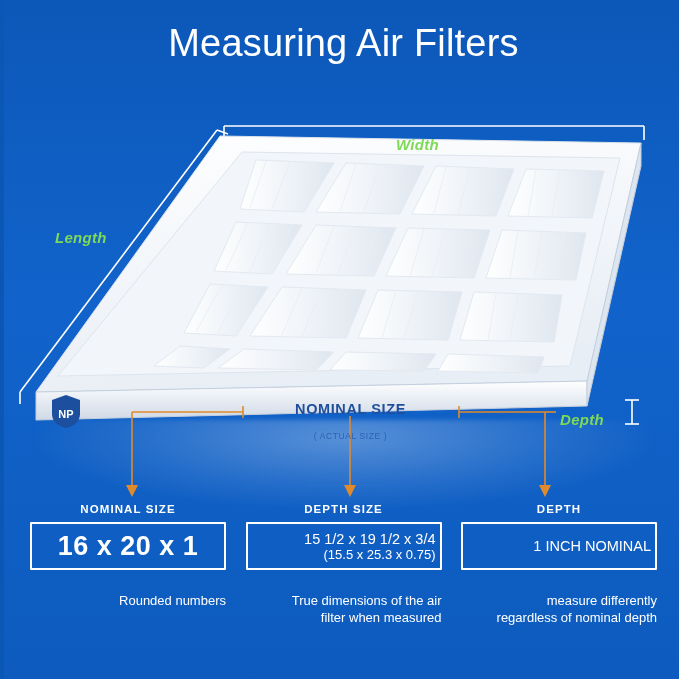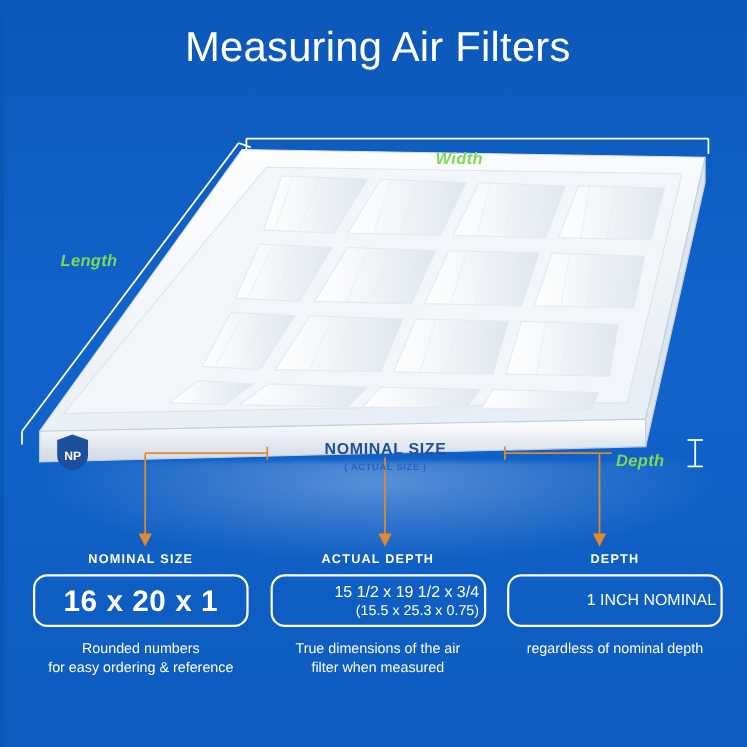--- a/index.html
+++ b/index.html
@@ -68,22 +68,21 @@
   #nominal-overlay .big {
     color: #1f4f9c;
     font-size: 14.5px;
     font-weight: bold;
     letter-spacing: .6px;
   }
   #nominal-overlay .small {
     color: #2a62b5;
     font-size: 8.5px;
     letter-spacing: .6px;
-    margin-top: 2px;
-    font-weight: bold;
+    margin-top: 14px;
   }
 
   
   #cards {
     top: 503px;
     left: 0;
     width: 679px;
     display: flex;
     justify-content: space-between;
     padding: 0 26px;
@@ -95,36 +94,37 @@
     color: #ffffff;
   }
   .card .hd {
     font-size: 11.5px;
     font-weight: bold;
     letter-spacing: 1.1px;
     margin-bottom: 7px;
   }
   .box {
     border: 2px solid #ffffff;
-    border-radius: 13px;
+    border-radius: 1px;
     min-height: 44px;
     display: flex;
     flex-direction: column;
     align-items: center;
     justify-content: center;
     padding: 6px 4px;
     box-sizing: border-box;
   }
   .box.big-val { font-size: 27px; font-weight: bold; letter-spacing: .5px; }
   .box .l1 { font-size: 14.5px; }
   .box .l2 { font-size: 13px; }
   .card .desc {
-    margin-top: 11px;
+    margin-top: 22px;
     font-size: 13px;
     line-height: 1.33;
+    text-align: right;
   }
   .card.c1 .box { height: 48px; }
   .card.c2 .box, .card.c3 .box { height: 48px; align-items: flex-end; }
 
   
   #glow {
     top: 420px;
     left: 30px;
     width: 620px;
     height: 90px;
@@ -285,40 +285,40 @@
 
   <div class="layer" id="cards">
 
     <div class="card c1">
       <div class="hd">NOMINAL SIZE</div>
       <div class="box big-val">
         <div>16 x 20 x 1</div>
       </div>
       <div class="desc">
         <div>Rounded numbers</div>
-        <div>for easy ordering &amp; reference</div>
       </div>
     </div>
 
     <div class="card c2">
-      <div class="hd">ACTUAL DEPTH</div>
+      <div class="hd">DEPTH SIZE</div>
       <div class="box">
         <div class="l1">15 1/2 x 19 1/2 x 3/4</div>
         <div class="l2">(15.5 x 25.3 x 0.75)</div>
       </div>
       <div class="desc">
         <div>True dimensions of the air</div>
         <div>filter when measured</div>
       </div>
     </div>
 
     <div class="card c3">
       <div class="hd">DEPTH</div>
       <div class="box">
         <div class="l1">1 INCH NOMINAL</div>
       </div>
       <div class="desc">
+        <div>measure differently</div>
         <div>regardless of nominal depth</div>
       </div>
     </div>
 
   </div>
 </div>
 
 </body></html>

